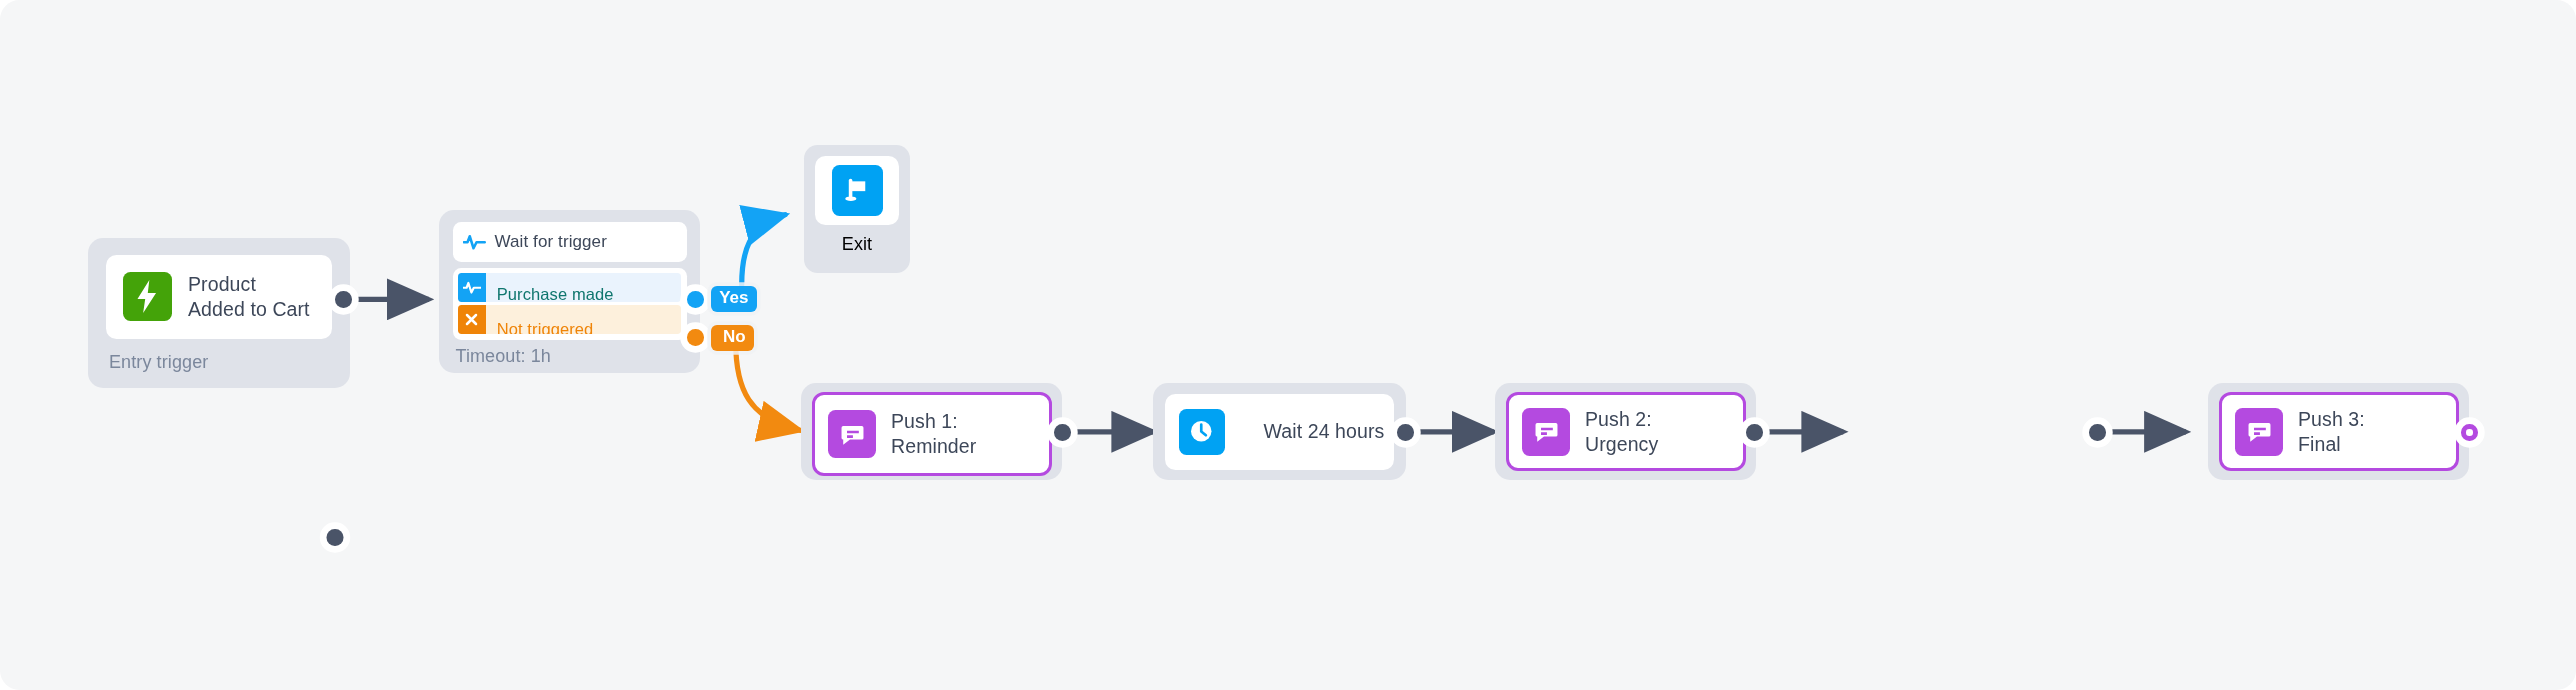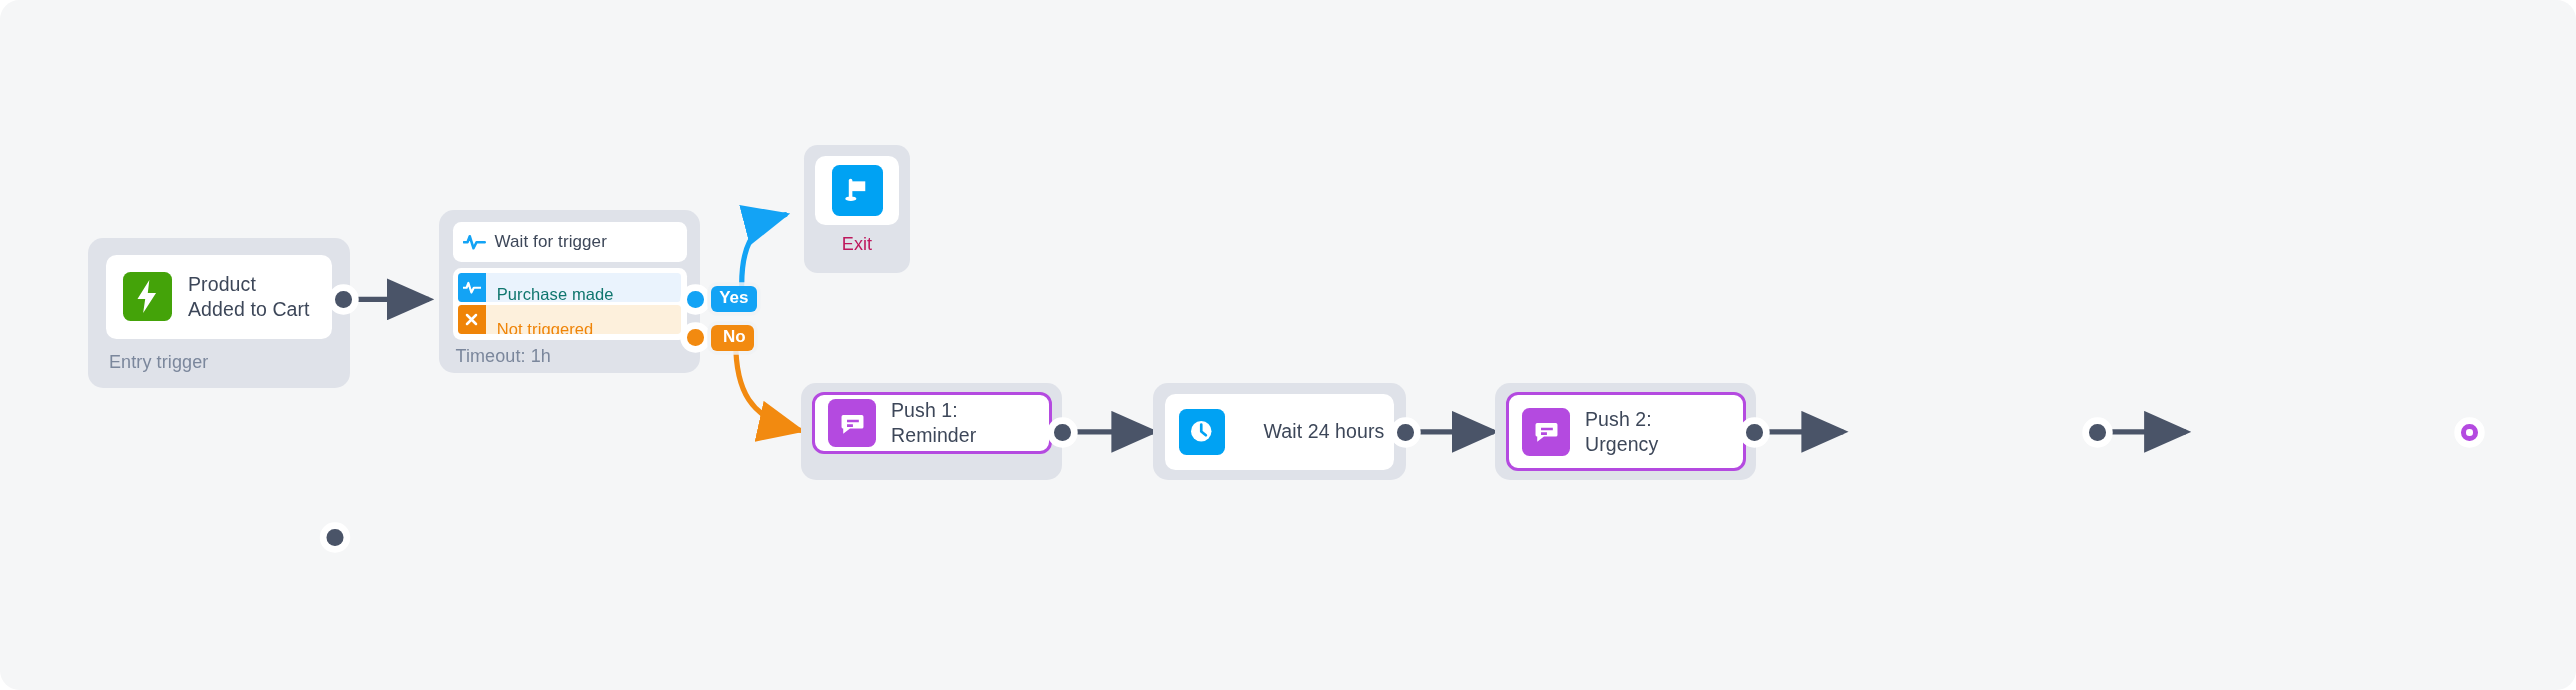--- a/index.html
+++ b/index.html
@@ -168,21 +168,21 @@
     align-items: center;
   }
   .exit-card {
     background: #ffffff;
     border-radius: 10.5px;
     display: flex;
     align-items: center;
     justify-content: center;
   }
   .exit-caption {
-    color: #be185d;
+    color: #000000;
     font-size: 18px;
     letter-spacing: 0.1px;
   }
 </style>
 </head>
 <body>
 
 <div id="canvas">
 
   <svg class="edges" viewBox="0 0 3440 922">
@@ -276,21 +276,21 @@
           <path d="M8.5 5 L8.5 24" stroke="#ffffff" stroke-width="4" stroke-linecap="round"></path>
           <path d="M9 6 L25 6 L25 17 L9 17 Z" fill="#ffffff"></path>
           <ellipse cx="8.8" cy="25.5" rx="6.2" ry="2.6" fill="#ffffff"></ellipse>
         </svg>
       </div>
     </div>
     <div class="exit-caption" style="margin-top:9px;">Exit</div>
   </div>
 
   <div class="wrap" style="left:801px; top:383px; width:261px; height:97px;">
-    <div class="card purple" style="left:10.5px; top:9px; width:240px; height:62px; padding-left:13.5px;">
+    <div class="card purple" style="left:10.5px; top:9px; width:240px; height:84px; padding-left:13.5px;">
       <div class="icon-sq" style="width:48px; height:48px; background:#b44ae0;">
         <svg width="27" height="27" viewBox="0 0 32 32" aria-hidden="true">
           <path d="M5 6 h22 a2 2 0 0 1 2 2 v12 a2 2 0 0 1 -2 2 h-14 l-8 6 v-6 h-0 a2 2 0 0 1 -2 -2 v-12 a2 2 0 0 1 2 -2 z" fill="#ffffff"></path>
           <path d="M9.5 11.5 h14 v3 h-14 z M9.5 17 h7 v3 h-7 z" fill="#b44ae0"></path>
         </svg>
       </div>
       <div class="node-label" style="padding-left:15px;">Push 1:
 Reminder</div>
     </div>
   </div>
@@ -318,16 +318,28 @@
         </svg>
       </div>
       <div class="node-label" style="padding-left:15px;">Push 2:
 Urgency</div>
     </div>
   </div>
   <div class="port notch" style="left:1746px; top:424px;"></div>
 
   <div class="port notch" style="left:2089px; top:424px;"></div>
 
+  <div class="wrap" style="left:2208px; top:383px; width:261px; height:97px;">
+    <div class="card purple" style="left:10.5px; top:9px; width:240px; height:79px; padding-left:13.5px;">
+      <div class="icon-sq" style="width:48px; height:48px; background:#b44ae0;">
+        <svg width="27" height="27" viewBox="0 0 32 32" aria-hidden="true">
+          <path d="M5 6 h22 a2 2 0 0 1 2 2 v12 a2 2 0 0 1 -2 2 h-14 l-8 6 v-6 h-0 a2 2 0 0 1 -2 -2 v-12 a2 2 0 0 1 2 -2 z" fill="#ffffff"></path>
+          <path d="M9.5 11.5 h14 v3 h-14 z M9.5 17 h7 v3 h-7 z" fill="#b44ae0"></path>
+        </svg>
+      </div>
+      <div class="node-label" style="padding-left:15px;">Push 3:
+Final</div>
+    </div>
+  </div>
   <div class="port hollow notch" style="left:2461px; top:424px;"></div>
 
 </div>
 
 
 </body></html>

